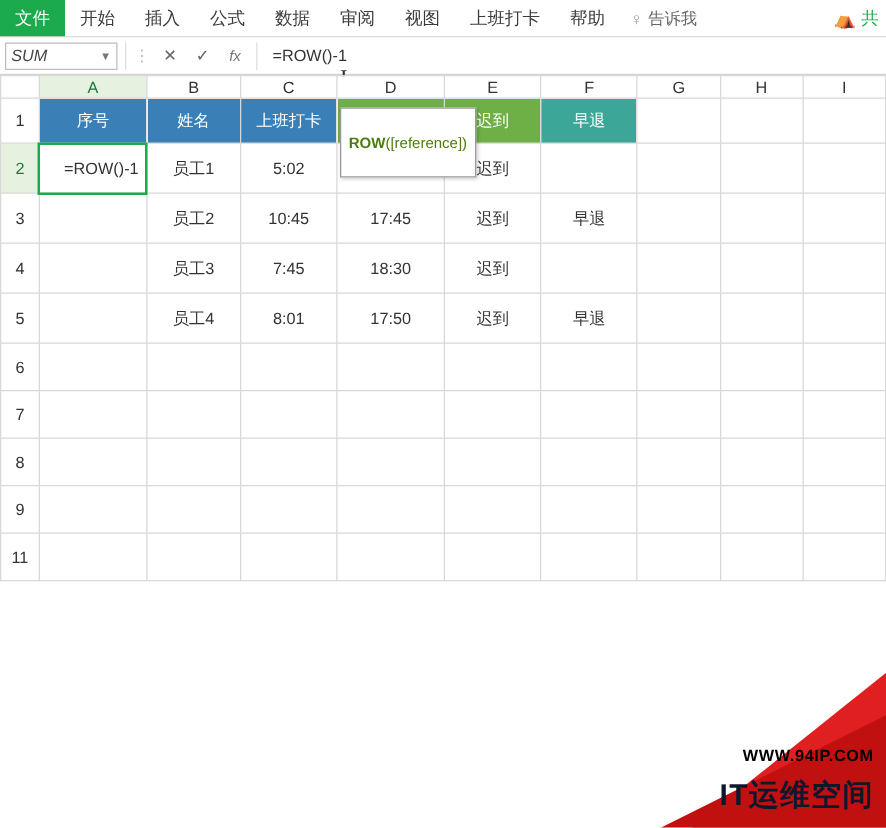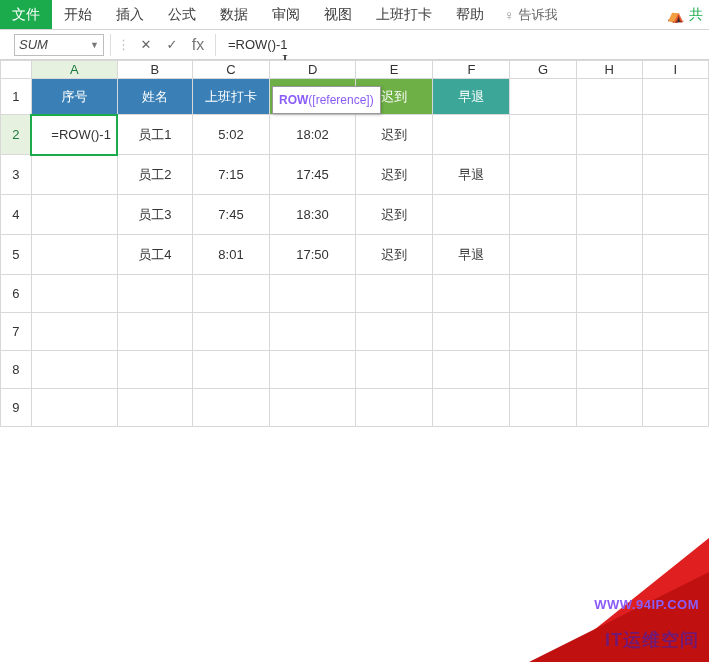--- a/index.html
+++ b/index.html
@@ -62,54 +62,53 @@
   }
   .name-box {
     width:90px;
     border:1px solid #bdbdbd;
     height:22px;
     display:flex;
     align-items:center;
     justify-content:space-between;
     padding:0 4px;
     background:#fff;
-    margin-left:10px;
   }
   .name-box-text { flex:1; font-style:italic; color:#444; }
   .name-box-arrow { color:#777; font-size:9px; }
   .vsep { width:1px; height:22px; background:#ddd; margin:0 2px; }
   .dots { color:#bbb; letter-spacing:1px; }
   .fbar-btn {
     width:22px; height:22px; display:flex; align-items:center; justify-content:center;
     color:#666; cursor:pointer;
   }
-  .fx-label { color:#777; font-size:16px; }
+  .fx-label { font-style: italic; color:#777; font-size:12px; }
   .formula-input {
     flex:1;
     height:22px;
     display:flex;
     align-items:center;
     padding:0 6px;
     position:relative;
     color:#333;
   }
   .cursor-ibeam {
     position:absolute;
     left:60px; top:18px;
     font-size:18px; color:#333;
     font-family: serif;
   }
   .tooltip {
     position:absolute;
     left:272px; top:86px;
     background:#fff;
     border:1px solid #999;
-    padding:6px 6px;
+    padding:20px 6px;
     font-size:12px;
-    color:#8b5cf6;
+    color:#4d7c0f;
     z-index:50;
     box-shadow:1px 1px 3px rgba(0,0,0,0.2);
   }
 
   
   .sheet { position:relative; }
   .sheet-table {
     border-collapse:collapse;
     table-layout:fixed;
     width:709px;
@@ -172,27 +171,27 @@
     border-bottom:160px solid #e02020;
   }
   .tri2 {
     position:absolute; right:0; bottom:0;
     width:0; height:0;
     border-left:240px solid transparent;
     border-bottom:120px solid #c01010;
   }
   .badge-url {
     position:absolute; right:30px; bottom:70px;
-    color:#8b5cf6; font-size:13px; font-weight:bold;
+    color:#000000; font-size:13px; font-weight:bold;
     transform:rotate(0deg);
     letter-spacing:0.5px;
   }
   .badge-text {
     position:absolute; right:30px; bottom:30px;
-    color:#701a75; font-size:18px; font-weight:bold;
+    color:#0f172a; font-size:24px; font-weight:bold;
     letter-spacing:1px;
   }
 </style>
 </head>
 <body>
 
 <div class="ribbon">
   <div class="file-tab">文件</div>
   <div class="tab">开始</div>
   <div class="tab">插入</div>
@@ -284,21 +283,21 @@
     <td></td>
     <td></td>
     <td></td>
     <td></td>
   </tr>
 
   <tr class="rowh">
     <th class="row-hdr">3</th>
     <td></td>
     <td>员工2</td>
-    <td>7:15</td>
+    <td>10:45</td>
     <td>17:45</td>
     <td>迟到</td>
     <td>早退</td>
     <td></td>
     <td></td>
     <td></td>
   </tr>
 
   <tr class="rowh">
     <th class="row-hdr">4</th>
@@ -367,20 +366,32 @@
           <td></td>
           <td></td>
           <td></td>
           <td></td>
           <td></td>
           <td></td>
           <td></td>
           <td></td>
           <td></td>
         </tr>
+  <tr class="blankrow">
+          <th class="row-hdr">11</th>
+          <td></td>
+          <td></td>
+          <td></td>
+          <td></td>
+          <td></td>
+          <td></td>
+          <td></td>
+          <td></td>
+          <td></td>
+        </tr>
 </tbody>
     </table>
 </div>
 
 <div class="badge">
   <div class="tri1"></div>
   <div class="tri2"></div>
   <div class="badge-url">WWW.94IP.COM</div>
   <div class="badge-text">IT运维空间</div>
 </div>

